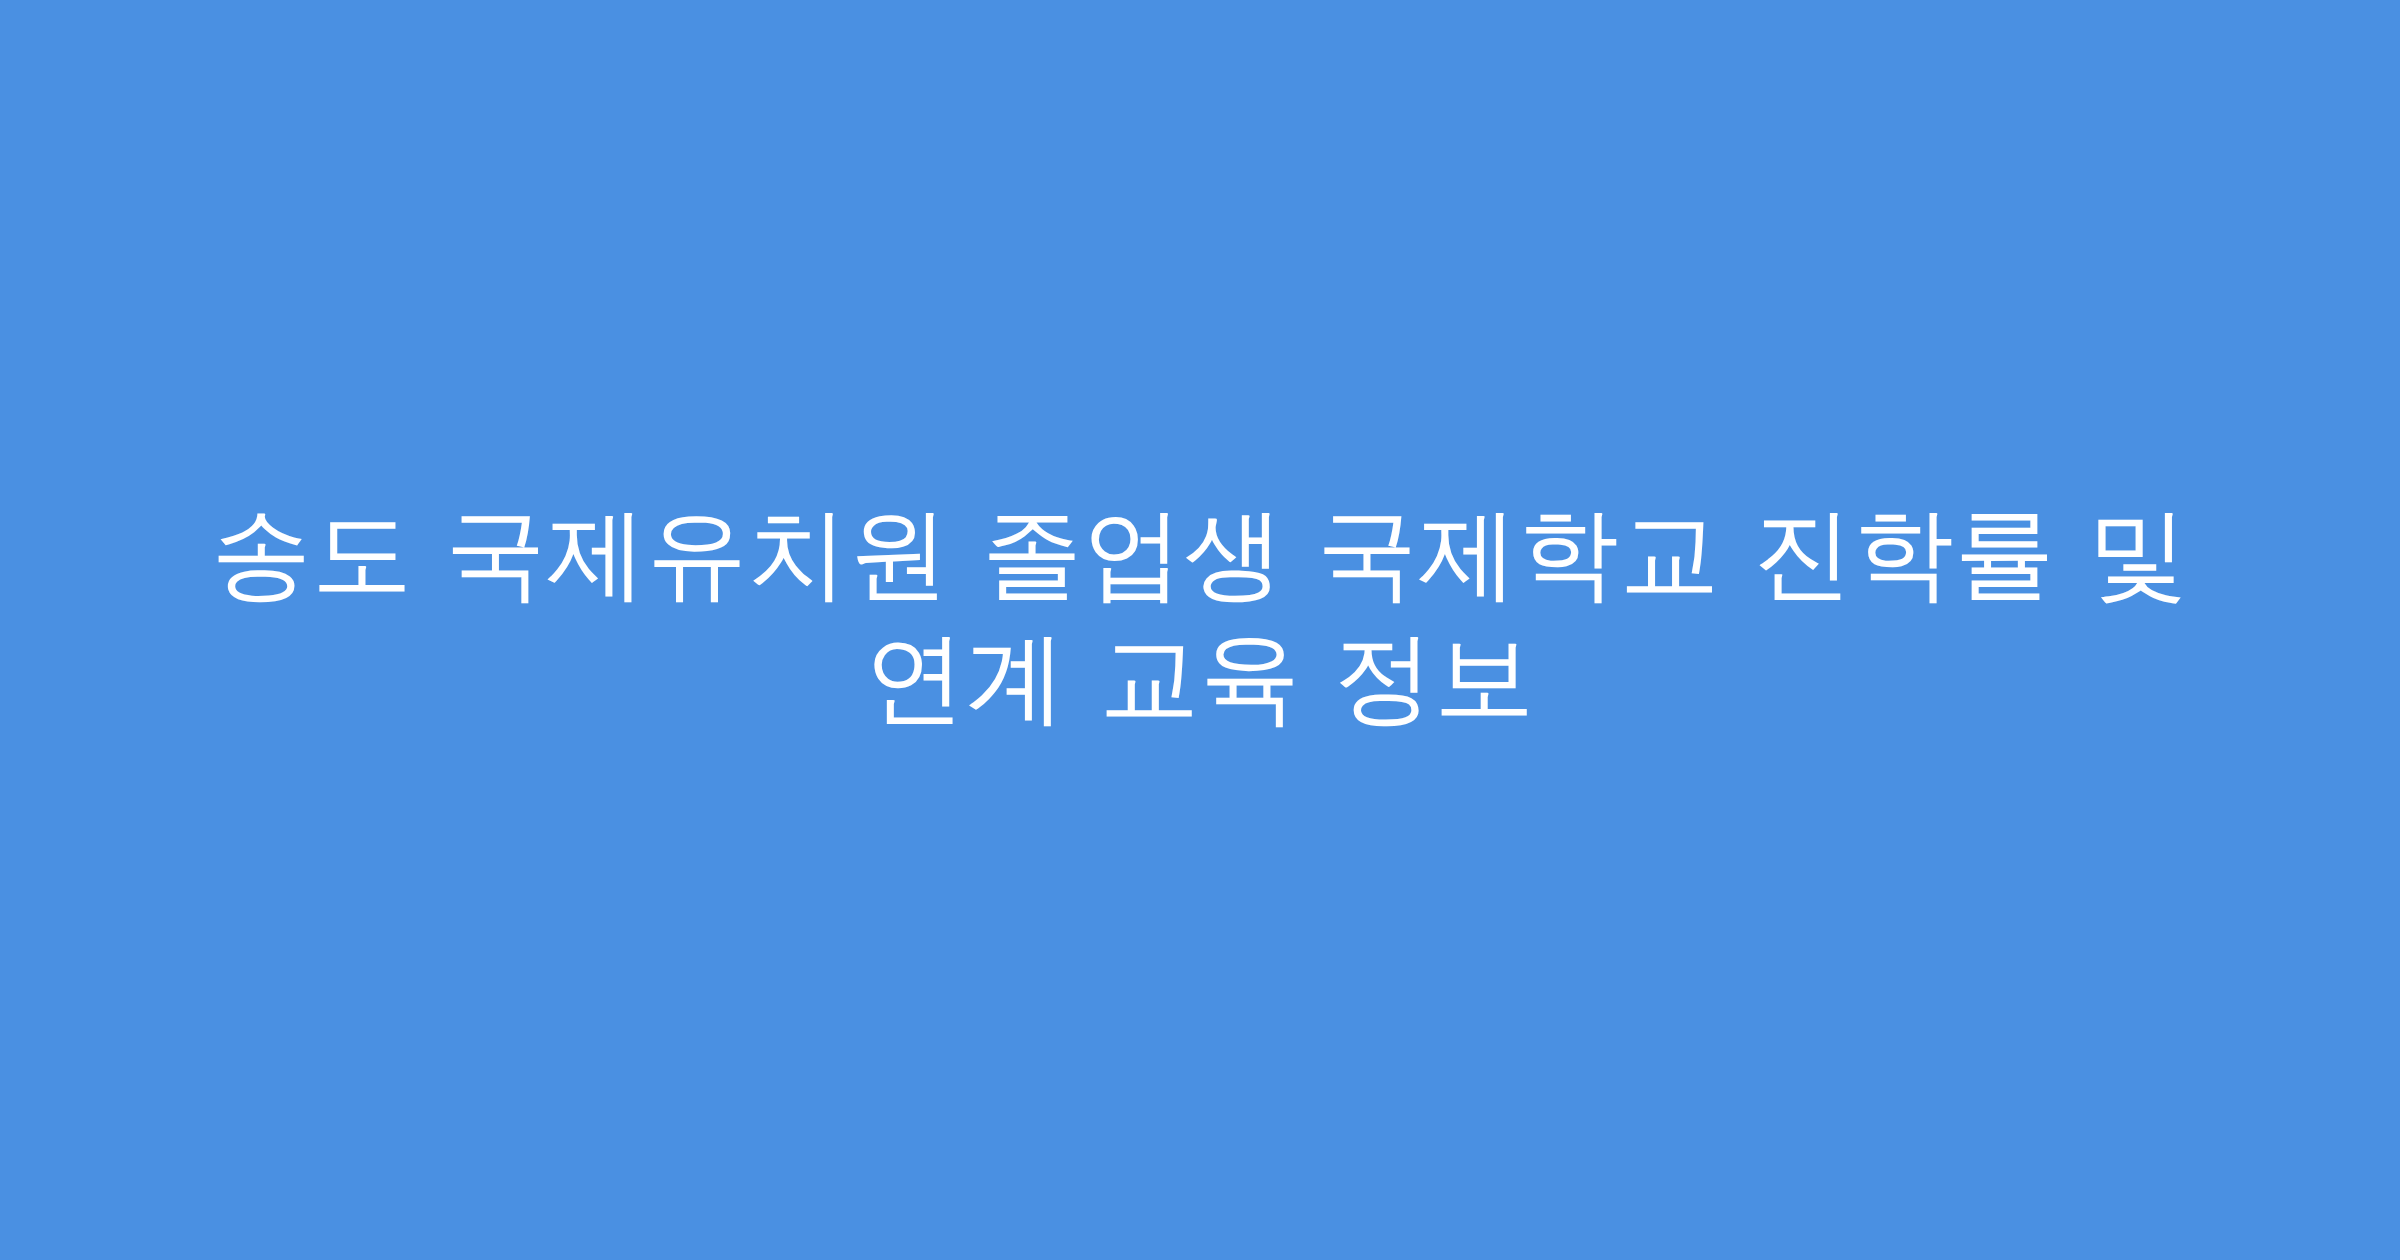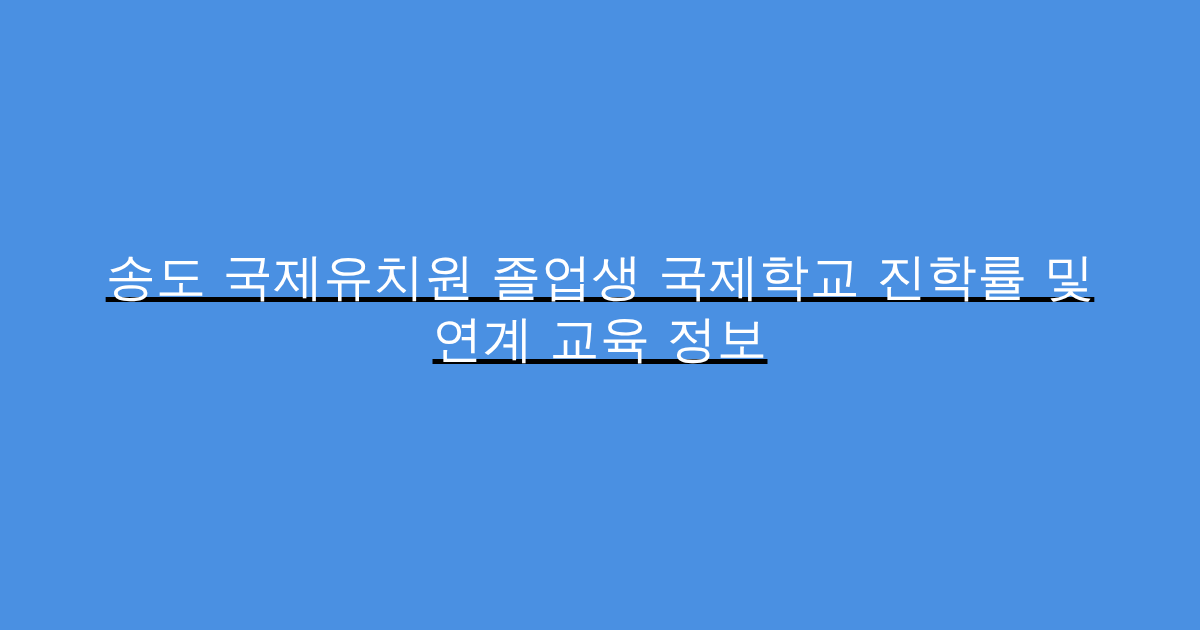--- a/index.html
+++ b/index.html
@@ -26,21 +26,20 @@
     justify-content: center;
     overflow: hidden;
   }
 
   .title-block {
     box-sizing: border-box;
     width: 1070px;
     padding: 0 8px;
     margin-top: -14px;
     text-align: center;
-    text-decoration: underline;
   }
 
   .banner-title {
     margin: 0;
     color: #ffffff;
     font-family: "DejaVu Sans", "Liberation Sans", sans-serif;
     font-size: 50px;
     font-weight: 400;
     line-height: 62px;
     letter-spacing: 0.4px;

